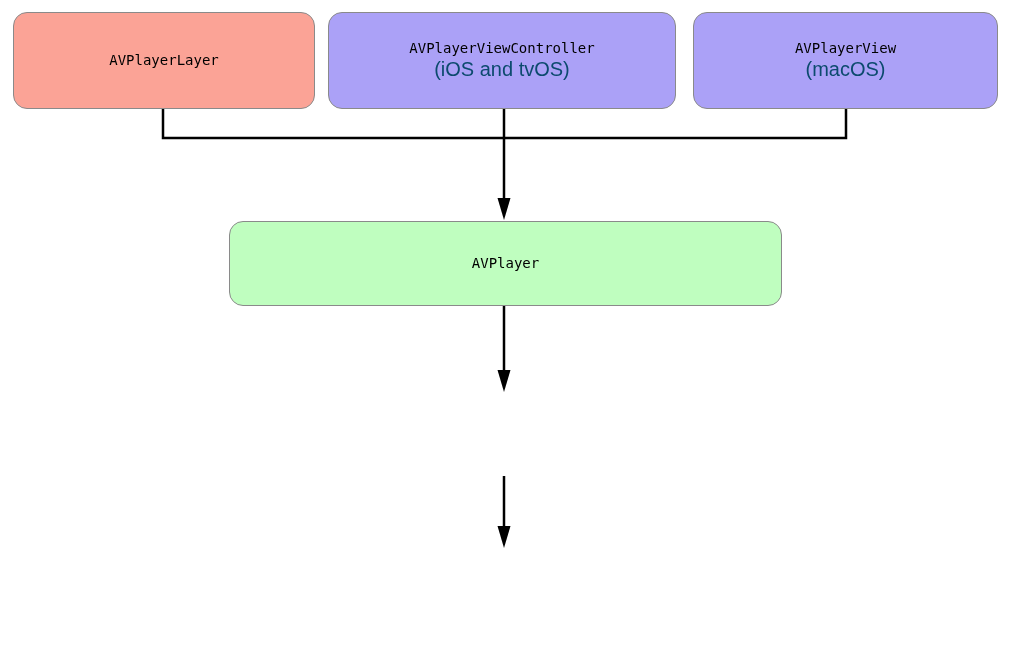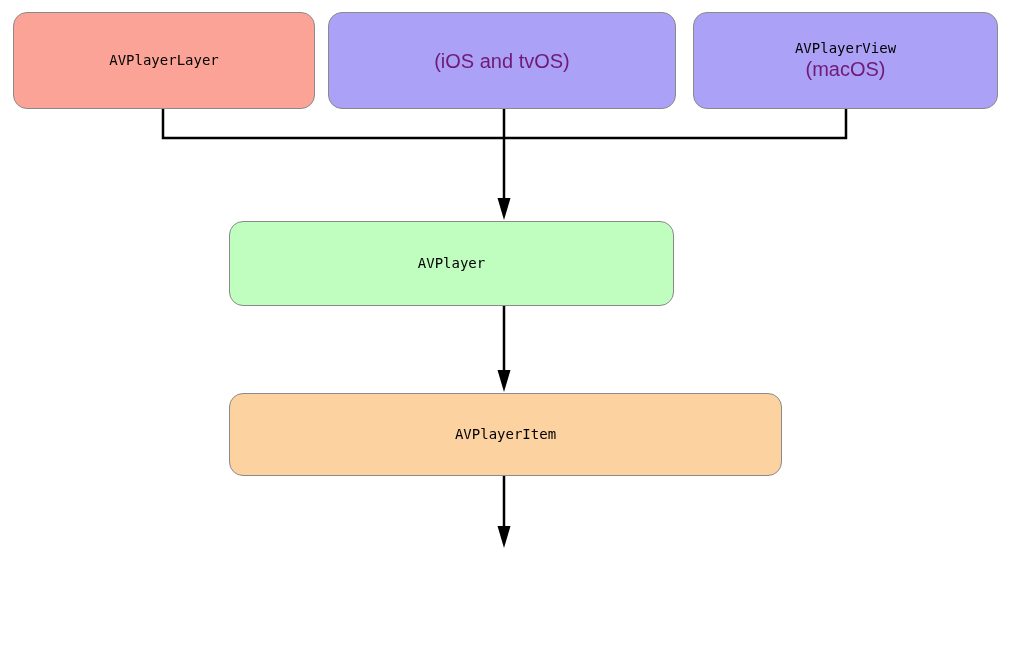--- a/index.html
+++ b/index.html
@@ -39,29 +39,29 @@
   .node .label {
     font-family: "DejaVu Sans Mono", "Liberation Mono", monospace;
     font-size: 14px;
     color: #000000;
     line-height: 1.25;
     white-space: nowrap;
   }
   .node .sublabel {
     font-family: "Liberation Sans", sans-serif;
     font-size: 20px;
-    color: #701a75;
+    color: #0c4a6e;
     line-height: 1.2;
     white-space: nowrap;
   }
   
   .n0 { left: 13px;  top: 12px;  width: 302px; height: 97px; }
   .n1 { left: 328px; top: 12px;  width: 348px; height: 97px; }
   .n2 { left: 693px; top: 12px;  width: 305px; height: 97px; }
-  .n3 { left: 229px; top: 221px; width: 445px; height: 85px; text-align: right; }
+  .n3 { left: 229px; top: 221px; width: 553px; height: 85px; text-align: right; }
   .n4 { left: 229px; top: 393px; width: 553px; height: 83px; }
   .n5 { left: 229px; top: 549px; width: 553px; height: 87px; }
 </style>
 </head>
 <body>
 
 <div class="canvas">
 
   <svg class="connectors" viewBox="0 0 1011 651" xmlns="http://www.w3.org/2000/svg">
 
@@ -77,30 +77,28 @@
 
     <line x1="504" y1="476" x2="504" y2="528" stroke="#000000" stroke-width="2.5"></line>
     <polygon points="504,548 497.5,526 510.5,526" fill="#000000"></polygon>
   </svg>
 
   <div class="node n0" style="background: rgb(251, 163, 150);">
     <span class="label">AVPlayerLayer</span>
   </div>
 
   <div class="node n1" style="background: rgb(171, 161, 247);">
+    <span class="label">AVPlayerViewController</span>
     <span class="sublabel">(iOS and tvOS)</span>
   </div>
 
   <div class="node n2" style="background: rgb(171, 161, 247);">
     <span class="label">AVPlayerView</span>
     <span class="sublabel">(macOS)</span>
   </div>
 
   <div class="node n3" style="background: rgb(191, 254, 191);">
     <span class="label">AVPlayer</span>
   </div>
 
-  <div class="node n4" style="background: rgb(252, 210, 161);">
-    <span class="label">AVPlayerItem</span>
-  </div>
 
 
 </div>
 
 </body></html>

